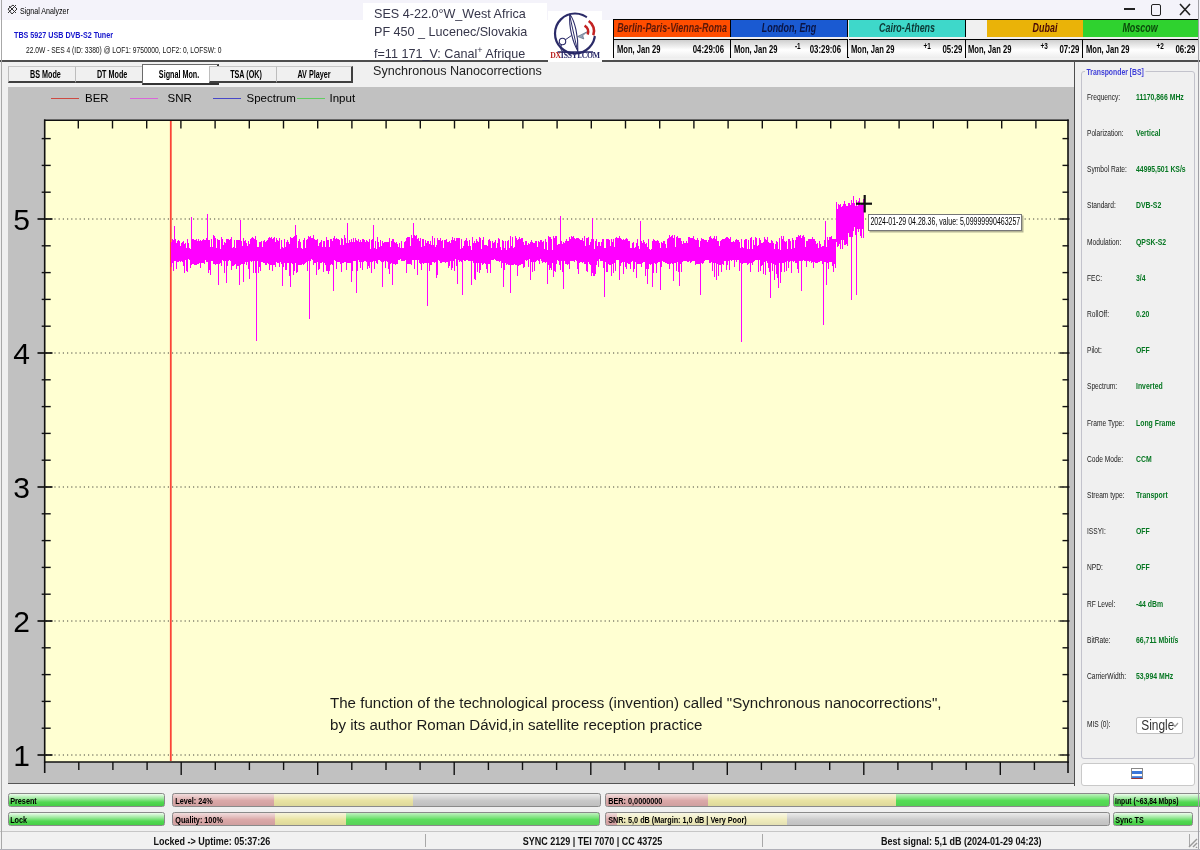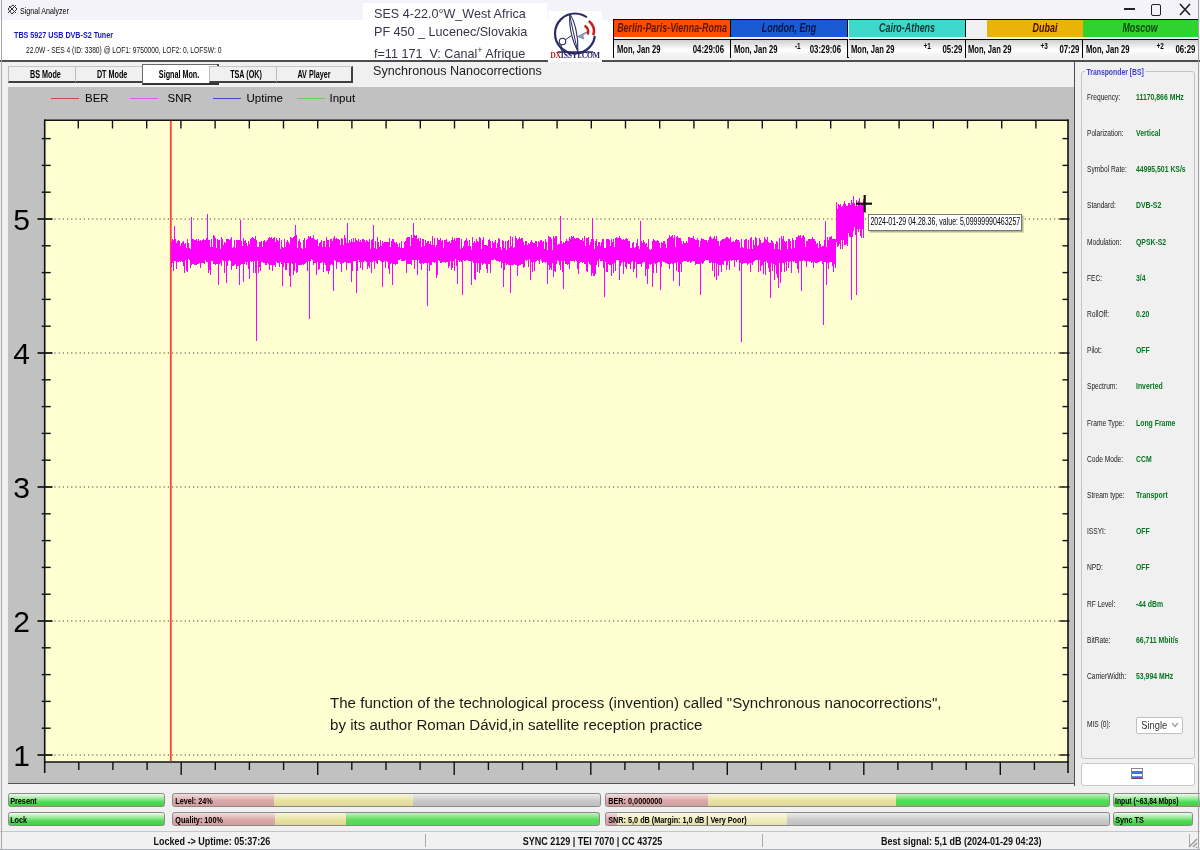--- a/index.html
+++ b/index.html
@@ -109,21 +109,21 @@
 </style>
 
 <div class="abs" style="left:8px;top:87px;width:1066px;height:695.5px;background:#c1c1c1"></div>
 <div class="abs" style="left:8px;top:782.5px;width:1066px;height:1.8px;background:#555"></div>
 
 <div class="abs lgl" style="left:50.5px;background:#cd4a42"></div>
 <div class="abs lgt" style="left:85px">BER</div>
 <div class="abs lgl" style="left:130px;background:#d966d9"></div>
 <div class="abs lgt" style="left:167.5px">SNR</div>
 <div class="abs lgl" style="left:212.5px;background:#4848c8"></div>
-<div class="abs lgt" style="left:246.5px">Uptime</div>
+<div class="abs lgt" style="left:246.5px">Spectrum</div>
 <div class="abs lgl" style="left:296.5px;background:#63cd63"></div>
 <div class="abs lgt" style="left:329.5px">Input</div>
 <style>
 .lgl{top:97.5px;width:28px;height:1.8px}
 .lgt{top:92px;font-size:11.5px;color:#000}
 </style>
 <svg class="abs" style="left:8px;top:87px" width="1066" height="696" viewBox="0 0 1066 696">
  <rect x="36.7" y="33.3" width="1023.3" height="641.7" fill="#ffffd2"></rect>
  <g stroke="#44443c" stroke-width="1" stroke-dasharray="1.2 3">
   <line x1="38" y1="132" x2="1060" y2="132"></line>
@@ -308,21 +308,21 @@
 <div class="abs" style="left:1086.5px;top:562.3px;font-size:8.5px;color:#1a1a1a;white-space:nowrap;transform:scaleX(.78);transform-origin:0 50%">NPD:</div>
 <div class="abs b" style="left:1135.5px;top:562.3px;font-size:8.6px;color:#067722;white-space:nowrap;transform:scaleX(.8);transform-origin:0 50%">OFF</div>
 <div class="abs" style="left:1086.5px;top:598.5px;font-size:8.5px;color:#1a1a1a;white-space:nowrap;transform:scaleX(.78);transform-origin:0 50%">RF Level:</div>
 <div class="abs b" style="left:1135.5px;top:598.5px;font-size:8.6px;color:#067722;white-space:nowrap;transform:scaleX(.8);transform-origin:0 50%">-44 dBm</div>
 <div class="abs" style="left:1086.5px;top:634.7px;font-size:8.5px;color:#1a1a1a;white-space:nowrap;transform:scaleX(.78);transform-origin:0 50%">BitRate:</div>
 <div class="abs b" style="left:1135.5px;top:634.7px;font-size:8.6px;color:#067722;white-space:nowrap;transform:scaleX(.8);transform-origin:0 50%">66,711 Mbit/s</div>
 <div class="abs" style="left:1086.5px;top:670.9px;font-size:8.5px;color:#1a1a1a;white-space:nowrap;transform:scaleX(.78);transform-origin:0 50%">CarrierWidth:</div>
 <div class="abs b" style="left:1135.5px;top:670.9px;font-size:8.6px;color:#067722;white-space:nowrap;transform:scaleX(.8);transform-origin:0 50%">53,994 MHz</div>
 <div class="abs" style="left:1086.5px;top:718.5px;font-size:8.5px;color:#1a1a1a;white-space:nowrap;transform:scaleX(.78);transform-origin:0 50%">MIS (0):</div>
 
-<div class="abs" style="left:1135.5px;top:716.5px;width:45px;height:15px;background:#fff;border:1px solid #c0c0c0;border-radius:2px;font-size:11px;line-height:15px;color:#333"><span style="display:inline-block;padding-left:5px;transform:scaleX(.85);transform-origin:0 50%">Single</span><svg style="position:absolute;right:3px;top:4.5px" width="8" height="6" viewBox="0 0 8 6">
+<div class="abs" style="left:1135.5px;top:716.5px;width:45px;height:15px;background:#fff;border:1px solid #c0c0c0;border-radius:2px;font-size:14px;line-height:15px;color:#333"><span style="display:inline-block;padding-left:5px;transform:scaleX(.85);transform-origin:0 50%">Single</span><svg style="position:absolute;right:3px;top:4.5px" width="8" height="6" viewBox="0 0 8 6">
       <path d="M1 1 L4 4.5 L7 1" stroke="#999" stroke-width="1.2" fill="none"></path>
     </svg></div>
 
 <div class="abs" style="left:1081px;top:763px;width:112px;height:21px;background:#fff;border:1px solid #c9c9c9;border-radius:3px"></div>
 <svg class="abs" style="left:1131px;top:768px" width="12" height="11" viewBox="0 0 12 11">
  <rect x="0.5" y="0.5" width="11" height="10" fill="#fff" stroke="#888"></rect>
  <rect x="1" y="3" width="10" height="3" fill="#3b76d8"></rect>
  <rect x="1" y="8.2" width="10" height="2.3" fill="#3b76d8"></rect>
  <line x1="0.5" y1="10.5" x2="11.5" y2="10.5" stroke="#993333"></line>
 </svg>

